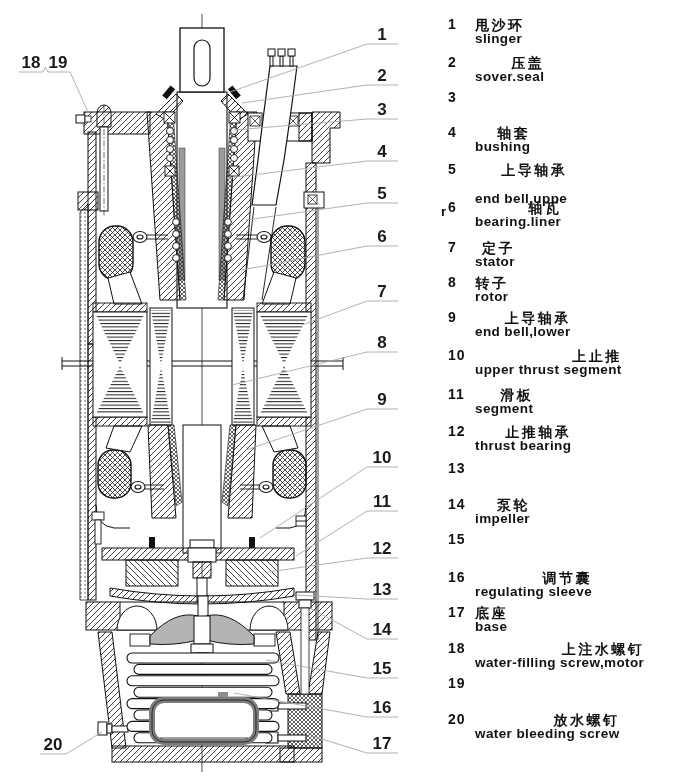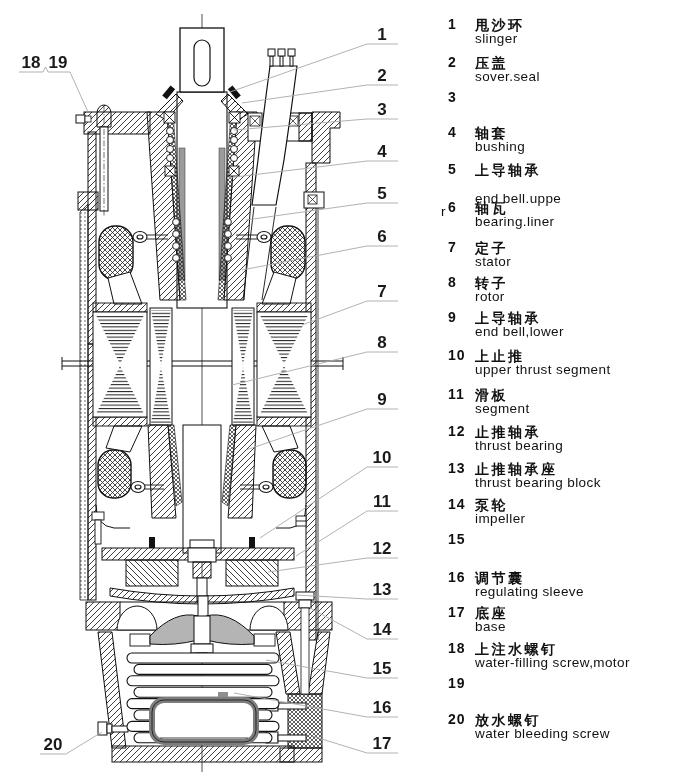--- a/index.html
+++ b/index.html
@@ -5,22 +5,22 @@
   html,body{margin:0;padding:0;background:#ffffff;}
   body{width:678px;height:780px;position:relative;overflow:hidden;
        font-family:"Liberation Sans","DejaVu Sans",sans-serif;color:#111;}
   #stage{position:absolute;left:0;top:0;width:678px;height:780px;background:#fff;}
   svg{position:absolute;left:0;top:0;}
   
   #legend{position:absolute;left:448px;top:0;width:226px;height:780px;}
   .li{position:absolute;display:flex;gap:5px;align-items:flex-start;}
   .num{font-weight:bold;font-size:14px;line-height:13px;min-width:22px;letter-spacing:1px;}
   .txt{display:flex;flex-direction:column;}
-  .zh{font-weight:bold;font-size:14px;line-height:14px;letter-spacing:2.5px;}
-  .en{font-weight:normal;font-size:13.5px;line-height:12.5px;letter-spacing:.4px;margin-top:1px;white-space:pre-line;}
+  .zh{font-weight:bold;font-size:14px;line-height:14px;letter-spacing:2.5px;text-align:right;}
+  .en{font-weight:bold;font-size:13.5px;line-height:12.5px;letter-spacing:.4px;margin-top:1px;white-space:pre-line;}
   .en-hang{margin-left:-34px;text-indent:34px;margin-top:16px;}
 </style>
 </head>
 <body>
 
 <div id="stage">
 
 <svg width="440" height="780" viewBox="0 0 440 780">
   <defs>
     <pattern id="hatch" width="6" height="6" patternUnits="userSpaceOnUse">
@@ -420,24 +420,20 @@
       </div>
   <div class="li" style="top:425px">
         <span class="num">12</span>
         <span class="txt">
           <span class="zh">止推轴承</span>
           <span class="en">thrust bearing</span>
         </span>
       </div>
   <div class="li" style="top:462px">
         <span class="num">13</span>
-        <span class="txt">
-          <span class="zh">止推轴承座</span>
-          <span class="en">thrust bearing block</span>
-        </span>
       </div>
   <div class="li" style="top:498px">
         <span class="num">14</span>
         <span class="txt">
           <span class="zh">泵轮</span>
           <span class="en">impeller</span>
         </span>
       </div>
   <div class="li" style="top:533px">
         <span class="num">15</span>

